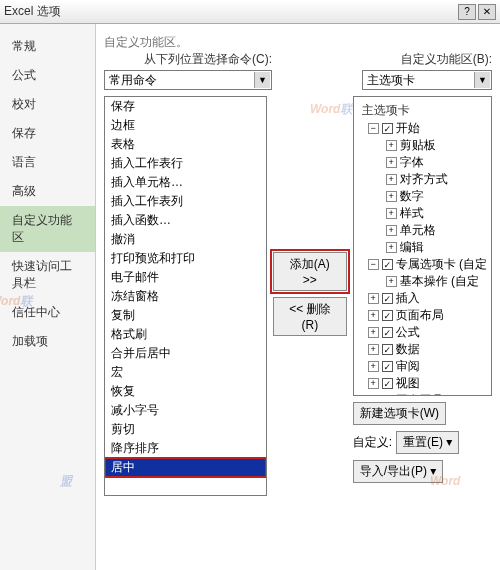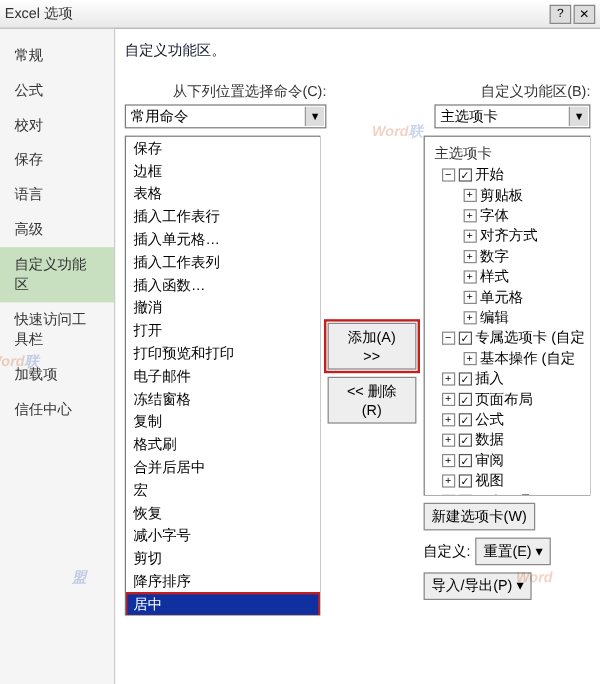--- a/index.html
+++ b/index.html
@@ -5,21 +5,21 @@
 * { margin: 0; padding: 0; box-sizing: border-box; font-family: "Microsoft YaHei", "SimSun", sans-serif; font-size: 12px; }
 body { background: #fff; width: 500px; height: 570px; overflow: hidden; position: relative; }
 .titlebar { background: linear-gradient(#fff, #e8e8e8); height: 24px; border-bottom: 1px solid #aaa; display: flex; align-items: center; padding: 0 4px; }
 .titlebar-title { flex: 1; font-weight: normal; color: #333; }
 .titlebar-btn { width: 18px; height: 16px; border: 1px solid #888; background: #ddd; margin-left: 2px; display: flex; align-items: center; justify-content: center; font-size: 10px; cursor: pointer; }
 .main { display: flex; height: 568px; }
 .sidebar { width: 96px; background: #f5f5f5; border-right: 1px solid #ccc; padding: 8px 0; }
 .sidebar-item { padding: 6px 12px; cursor: pointer; color: #333; }
 .sidebar-item.active { background: #c8e0c0; }
 .content { flex: 1; padding: 10px 8px; display: flex; flex-direction: column; }
-.content-title { margin-bottom: 17px; color: #0f172a; }
+.content-title { margin-bottom: 0; color: #737373; }
 .row-top { display: flex; gap: 8px; margin-bottom: 4px; }
 .col { display: flex; flex-direction: column; }
 .label { color: #333; margin-bottom: 2px; text-align: right; }
 .combo { border: 1px solid #7a7a7a; background: #fff; height: 20px; display: flex; align-items: center; padding: 0 4px; position: relative; }
 .combo-arrow { position: absolute; right: 1px; top: 1px; bottom: 1px; width: 16px; background: #ddd; border-left: 1px solid #999; display: flex; align-items: center; justify-content: center; font-size: 9px; }
 .panels { display: flex; gap: 6px; flex: 1; margin-top: 2px; min-height: 0; }
 .listbox { border: 1px solid #7a7a7a; background: #fff; overflow-y: auto; overflow-x: hidden; }
 .left-list { width: 168px; height: 400px; }
 .list-item { padding: 1px 6px; cursor: pointer; white-space: nowrap; }
 .list-item.selected { background: #1030a0; color: #fff; outline: 2px solid #c02020; outline-offset: -1px; }
@@ -54,22 +54,22 @@
 <div class="main">
   <div class="sidebar" id="sidebar">
       <div class="sidebar-item">常规</div>
       <div class="sidebar-item">公式</div>
       <div class="sidebar-item">校对</div>
       <div class="sidebar-item">保存</div>
       <div class="sidebar-item">语言</div>
       <div class="sidebar-item">高级</div>
       <div class="sidebar-item active">自定义功能区</div>
       <div class="sidebar-item">快速访问工具栏</div>
+      <div class="sidebar-item">信任中心</div>
       <div class="sidebar-item">加载项</div>
-      <div class="sidebar-item">信任中心</div>
     </div>
   <div class="content">
     <div class="content-title">自定义功能区。</div>
 
     <div class="row-top">
       <div class="col" style="width:168px">
         <div class="label">从下列位置选择命令(C):</div>
         <div class="combo">
           <span>常用命令</span>
           <span class="combo-arrow">▼</span>
@@ -88,21 +88,20 @@
     <div class="panels">
       <div class="listbox left-list" id="cmdlist">
           <div class="list-item">保存</div>
           <div class="list-item">边框</div>
           <div class="list-item">表格</div>
           <div class="list-item">插入工作表行</div>
           <div class="list-item">插入单元格…</div>
           <div class="list-item">插入工作表列</div>
           <div class="list-item">插入函数…</div>
           <div class="list-item">撤消</div>
-          <div class="list-item">打开</div>
           <div class="list-item">打印预览和打印</div>
           <div class="list-item">电子邮件</div>
           <div class="list-item">冻结窗格</div>
           <div class="list-item">复制</div>
           <div class="list-item">格式刷</div>
           <div class="list-item">合并后居中</div>
           <div class="list-item">宏</div>
           <div class="list-item">恢复</div>
           <div class="list-item">减小字号</div>
           <div class="list-item">剪切</div>

